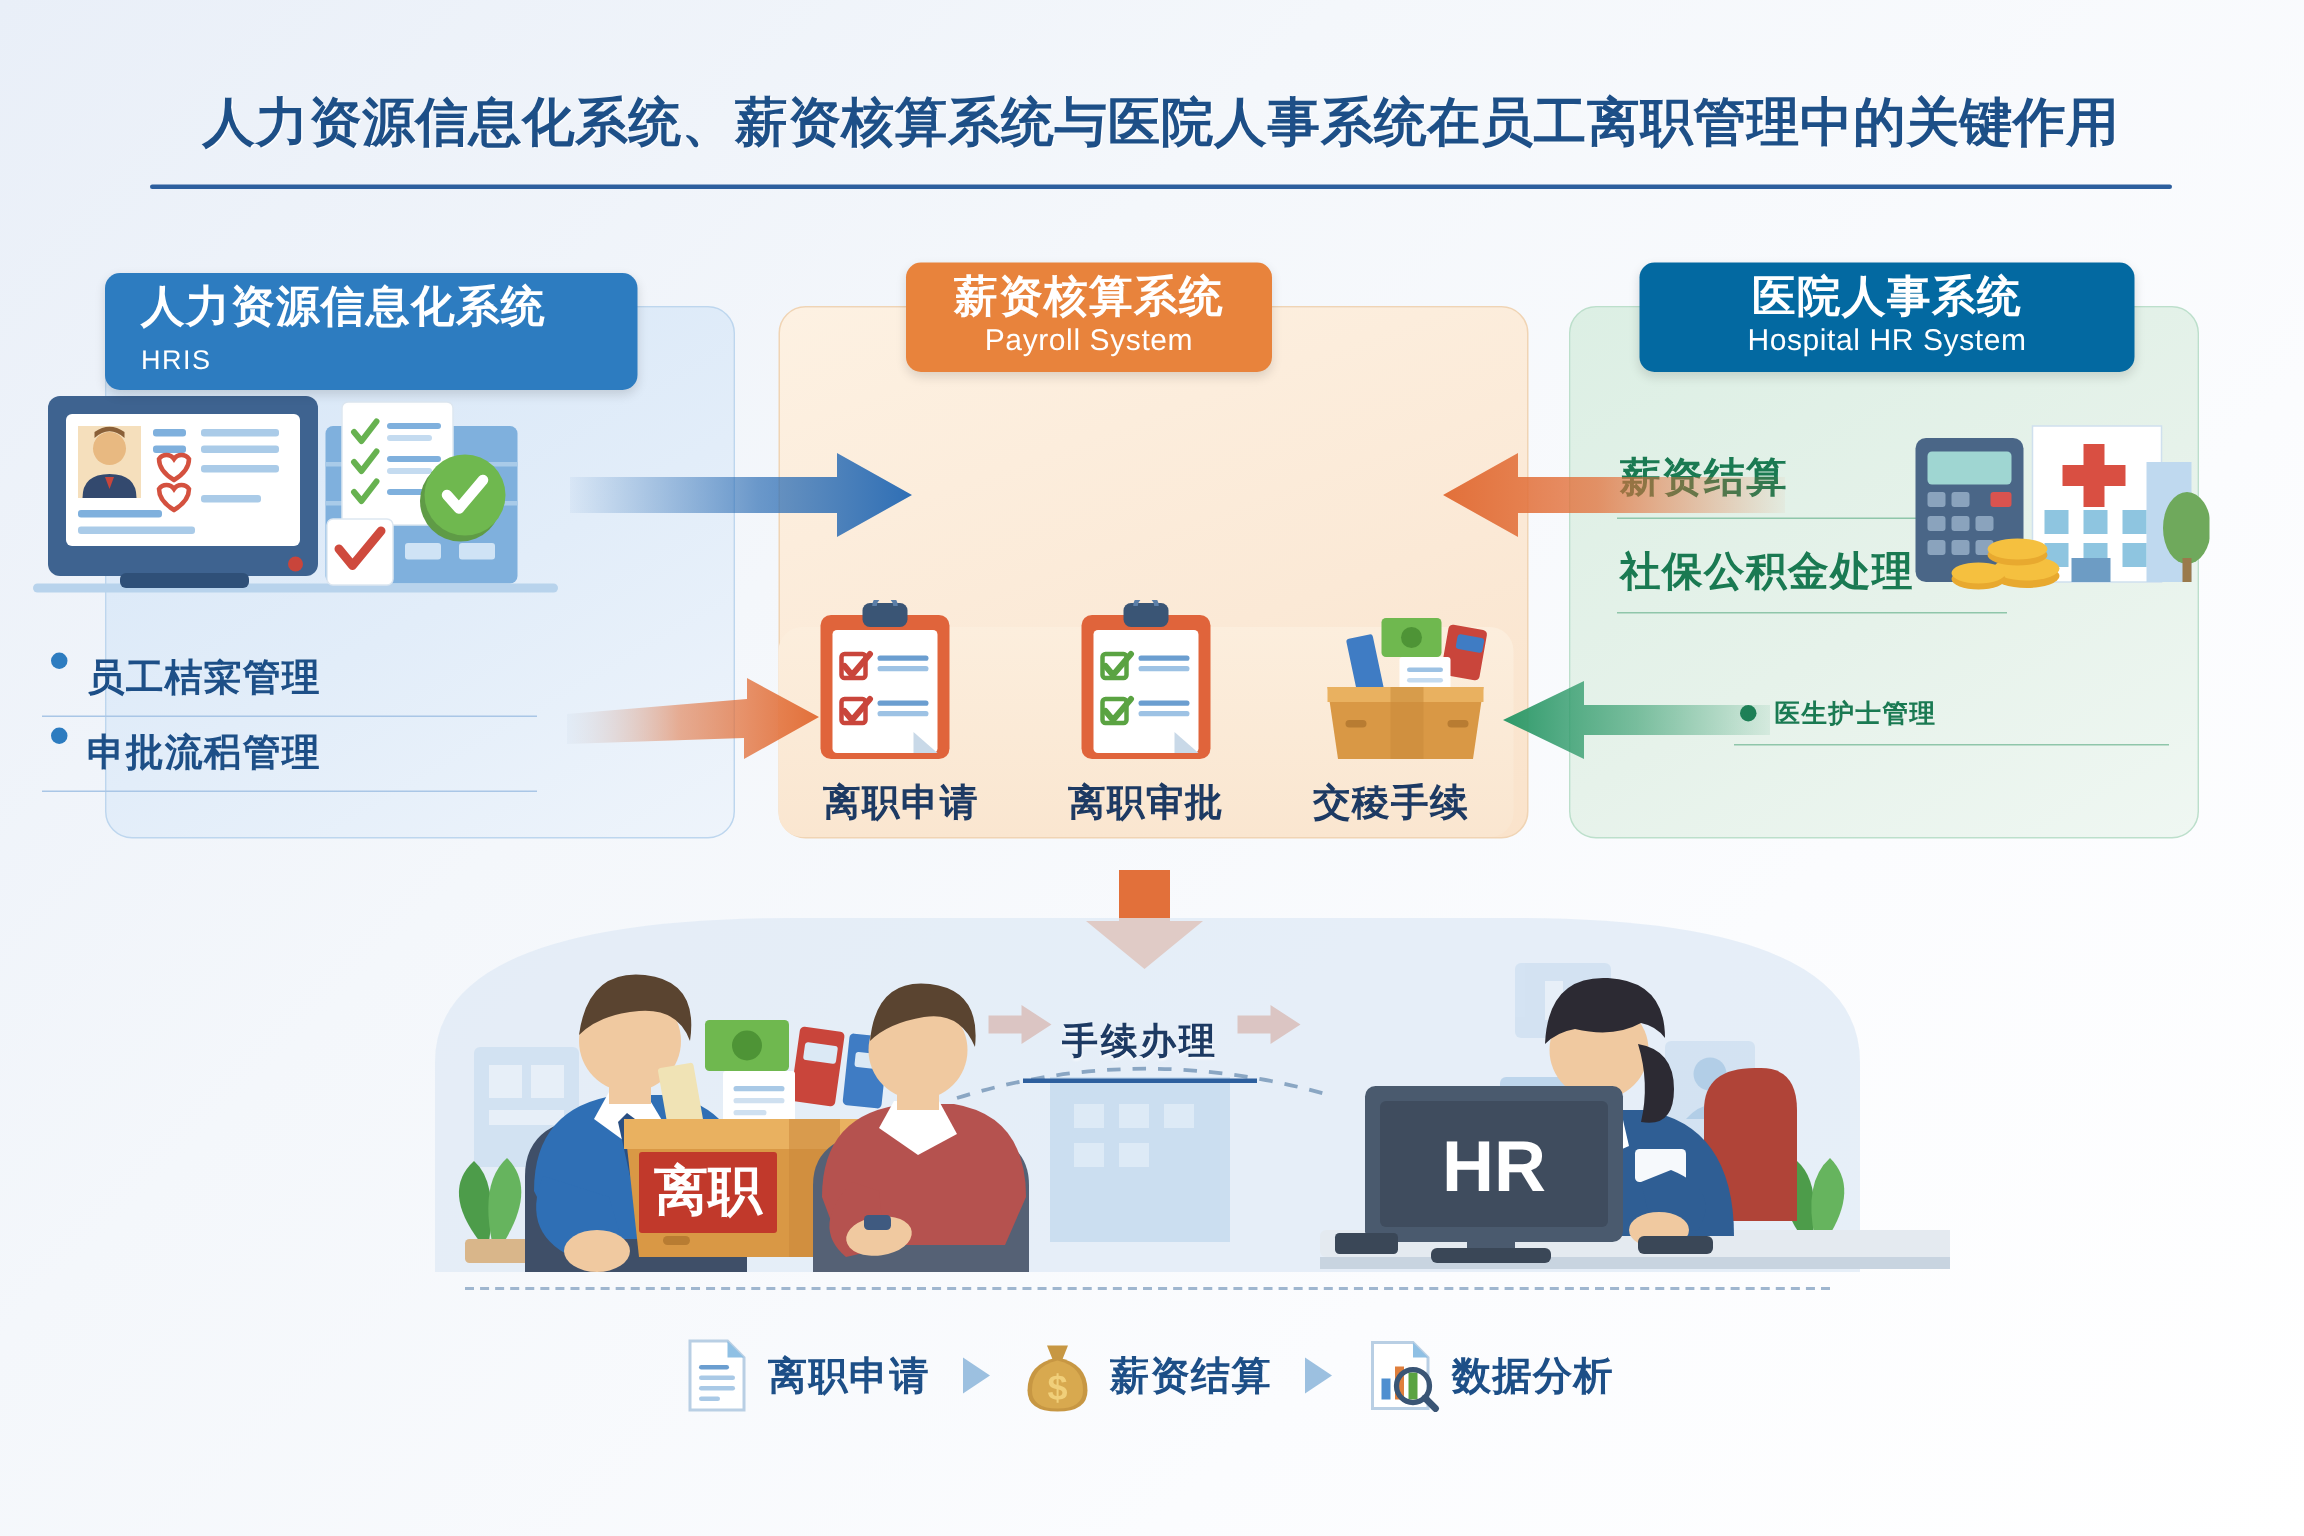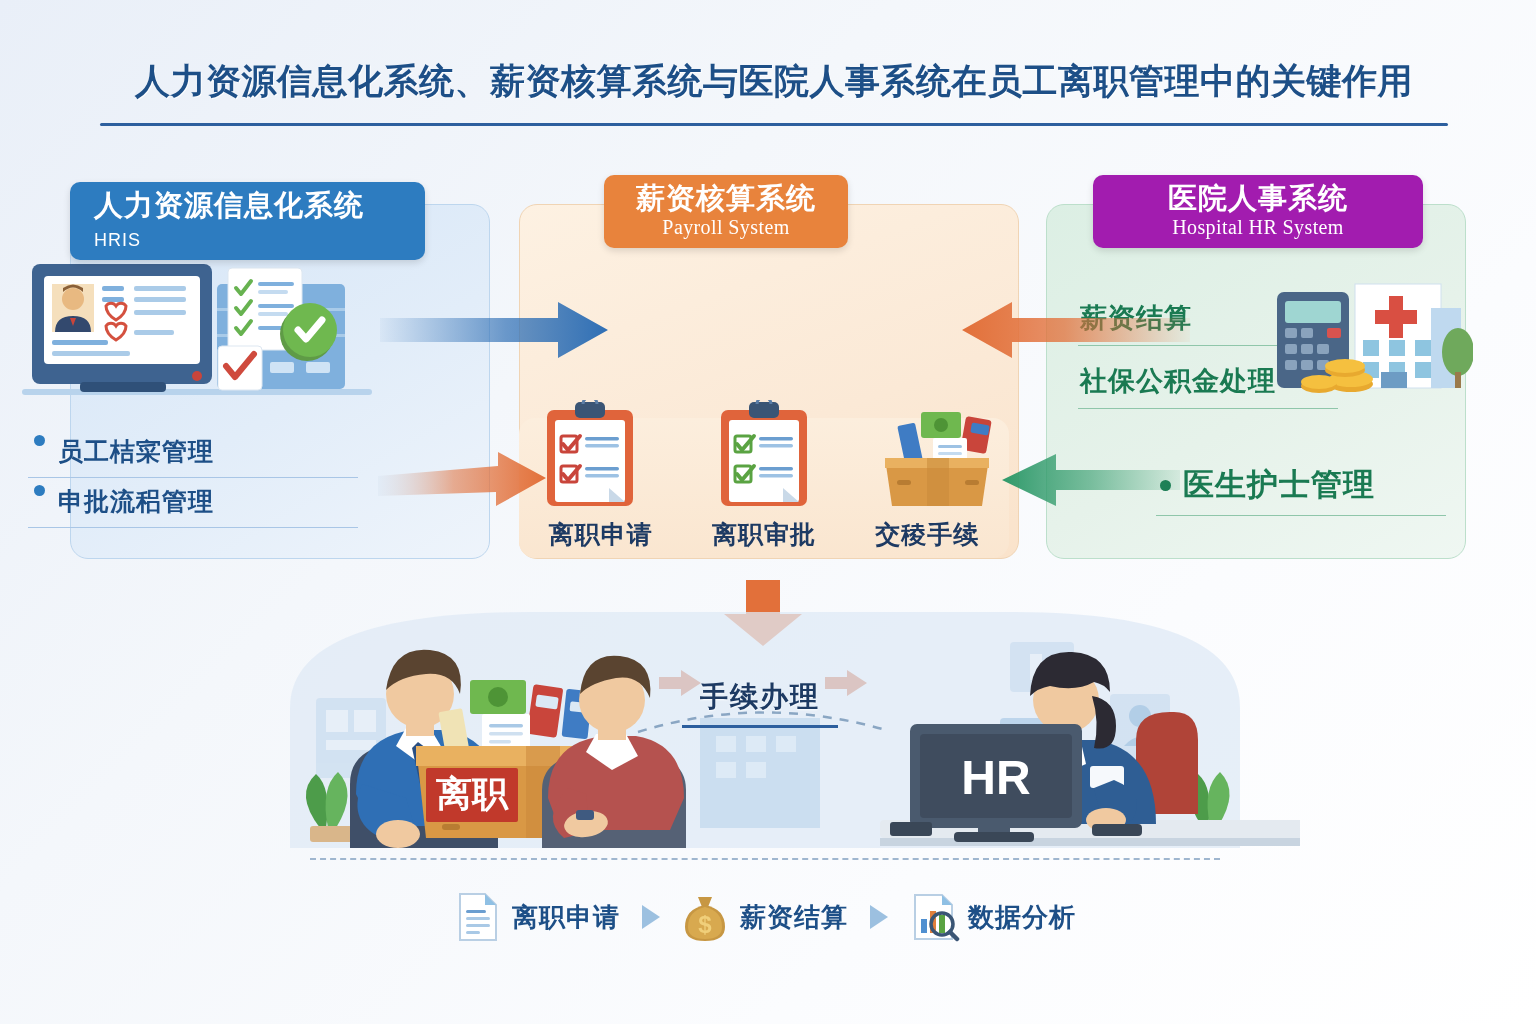--- a/index.html
+++ b/index.html
@@ -42,21 +42,21 @@
   .panel-header {
     position: absolute;
     border-radius: 10px;
     color: #fff;
     text-align: center;
     box-shadow: 0 3px 7px rgba(0,0,0,0.13);
     z-index: 5;
     padding: 7px 24px 9px;
   }
   .ph-cn { font-size: 29px; font-weight: bold; letter-spacing: 1px; line-height: 1.15; }
-  .ph-en { font-size: 20px; font-weight: normal; letter-spacing: 0.4px; margin-top: 1px; font-family: Liberation Serif, serif; }
+  .ph-en { font-size: 20px; font-weight: normal; letter-spacing: 0.4px; margin-top: 1px; }
   .ph-abbr { font-size: 18px; font-weight: normal; letter-spacing: 1px; }
 
   
   #panel-hris {
     left: 70px; top: 26px; width: 420px; height: 355px;
     background: linear-gradient(150deg, #d6e6f7 0%, #e2edf9 55%, #eef4fb 100%);
     border: 1px solid #bdd6ee;
   }
   #header-hris {
     left: 70px; top: 4px; width: 355px;
@@ -106,47 +106,47 @@
   .step-arrow { position: absolute; top: 268px; width: 46px; height: 30px; }
 
   
   #panel-hospital {
     left: 1046px; top: 26px; width: 420px; height: 355px;
     background: linear-gradient(150deg, #dcefe4 0%, #e6f2ea 55%, #eff7f2 100%);
     border: 1px solid #bcdfcb;
   }
   #header-hospital {
     left: 1093px; top: -3px; width: 330px;
-    background: #a21caf;
+    background: #0369a1;
   }
   .hosp-top { position: absolute; left: 1078px; top: 118px; width: 260px; }
   .hosp-item {
     font-size: 27px; font-weight: bold; color: #1a7a52; letter-spacing: 1px;
     padding: 4px 0 9px 2px; border-bottom: 1.5px solid #8fc6aa;
     margin-bottom: 13px; white-space: nowrap;
   }
   .hosp-art { position: absolute; left: 1243px; top: 96px; width: 230px; height: 140px; }
   .hosp-bullets { position: absolute; left: 1156px; top: 280px; width: 290px; }
   .hb-row {
     display: flex; align-items: center; gap: 12px;
     padding: 6px 0 9px 4px; border-bottom: 1.5px solid #8fc6aa;
   }
   .dot-green { width: 11px; height: 11px; border-radius: 50%; background: #1a7a52; flex: none; }
-  .hb-label { font-size: 31px; font-weight: bold; color: #1a7a52; letter-spacing: 1px; }
+  .hb-label { font-size: 17px; font-weight: bold; color: #1a7a52; letter-spacing: 1px; }
 
   
   .conn { position: absolute; }
 
   
   #scene { position: absolute; left: 230px; top: 598px; width: 1070px; height: 262px; }
   #scene-label {
     position: absolute; left: 660px; top: 678px; width: 200px; text-align: center; z-index: 9;
   }
   #scene-label-text {
-    font-size: 28px; font-weight: bold; color: #1d3a63; letter-spacing: 2px;
+    font-size: 24px; font-weight: bold; color: #1d3a63; letter-spacing: 2px;
     text-shadow: 0 1px 2px rgba(255,255,255,0.9);
   }
   #scene-label-rule { width: 156px; height: 2.5px; background: #2d5f9e; margin: 9px auto 0; }
 
   
   #footer-rule {
     position: absolute; left: 310px; top: 858px; width: 910px;
     border-top: 2px dashed #9fb6cf;
   }
   #footer { position: absolute; left: 310px; top: 872px; width: 910px; height: 90px;

